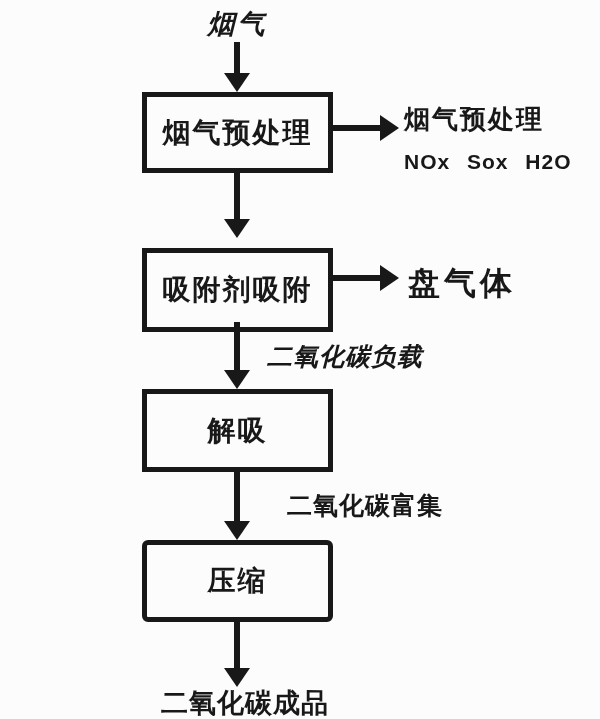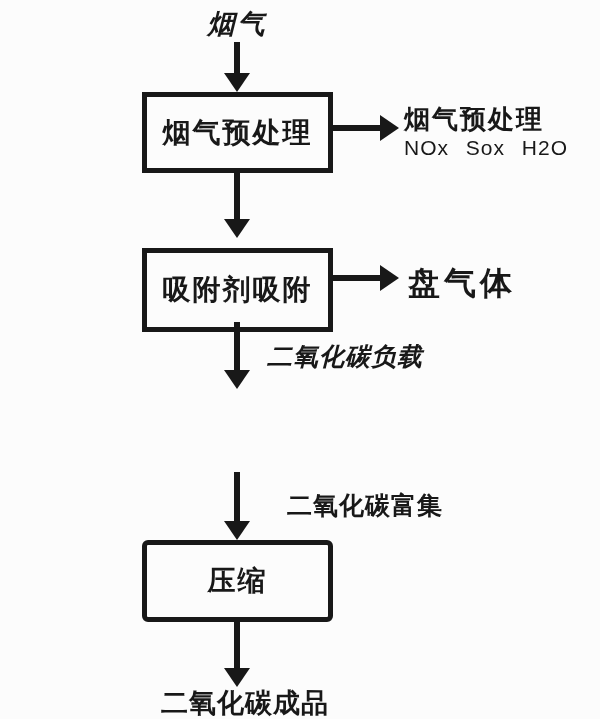--- a/index.html
+++ b/index.html
@@ -37,21 +37,21 @@
   .arr-h::before { content:""; position:absolute; top:10px; left:0; right:18px; height:6px; background:var(--ink); }
   .arr-h::after  { content:""; position:absolute; right:0; top:0; width:0; height:0;
                    border-top:13px solid transparent; border-bottom:13px solid transparent;
                    border-left:19px solid var(--ink); }
   #arr-branch-1 { left:331px; top:115px; width:68px; }
   #arr-branch-2 { left:331px; top:265px; width:68px; }
   
   .lbl { position:absolute; white-space:nowrap; font-weight:600; }
   #lbl-source   { left:142px; top:6px; width:191px; text-align:center; font-size:27px; letter-spacing:3px;font-style:italic; }
   #lbl-branch-1 { left:404px; top:106px; font-size:26px; letter-spacing:2px; line-height:1.05; }
-  #lbl-branch-1 .sub { display:block; font-size:21px; font-weight:400; letter-spacing:1px; word-spacing:10px; margin-top:4px; }
+  #lbl-branch-1 .sub { display:block; font-size:21px; font-weight:700; letter-spacing:1px; word-spacing:10px; margin-top:18px; }
   #lbl-branch-2 { left:408px; top:262px; font-size:32px; letter-spacing:4px; }
   #lbl-edge-1   { left:267px; top:340px; font-size:25px; letter-spacing:1px;font-style:italic; }
   #lbl-edge-2   { left:287px; top:489px; font-size:25px; letter-spacing:1px; }
   #lbl-output   { left:145px; top:685px; width:200px; text-align:center; font-size:27px; letter-spacing:1px; }
 </style>
 </head>
 <body>
 
 <div id="canvas">
 
@@ -79,20 +79,23 @@
   <div class="arr-h" id="arr-branch-2"></div>
 
   <div class="lbl" id="lbl-branch-2">
     <span>盘气体</span>
   </div>
 
   <div class="arr-v" id="arr-box2-box3"></div>
 
   <div class="lbl" id="lbl-edge-1">二氧化碳负载</div>
 
+  <div class="pbox" id="box-3">
+    <span>解吸</span>
+  </div>
 
   <div class="arr-v" id="arr-box3-box4"></div>
 
   <div class="lbl" id="lbl-edge-2">二氧化碳富集</div>
 
   <div class="pbox" id="box-4">
     <span>压缩</span>
   </div>
 
   <div class="arr-v" id="arr-box4-out"></div>

